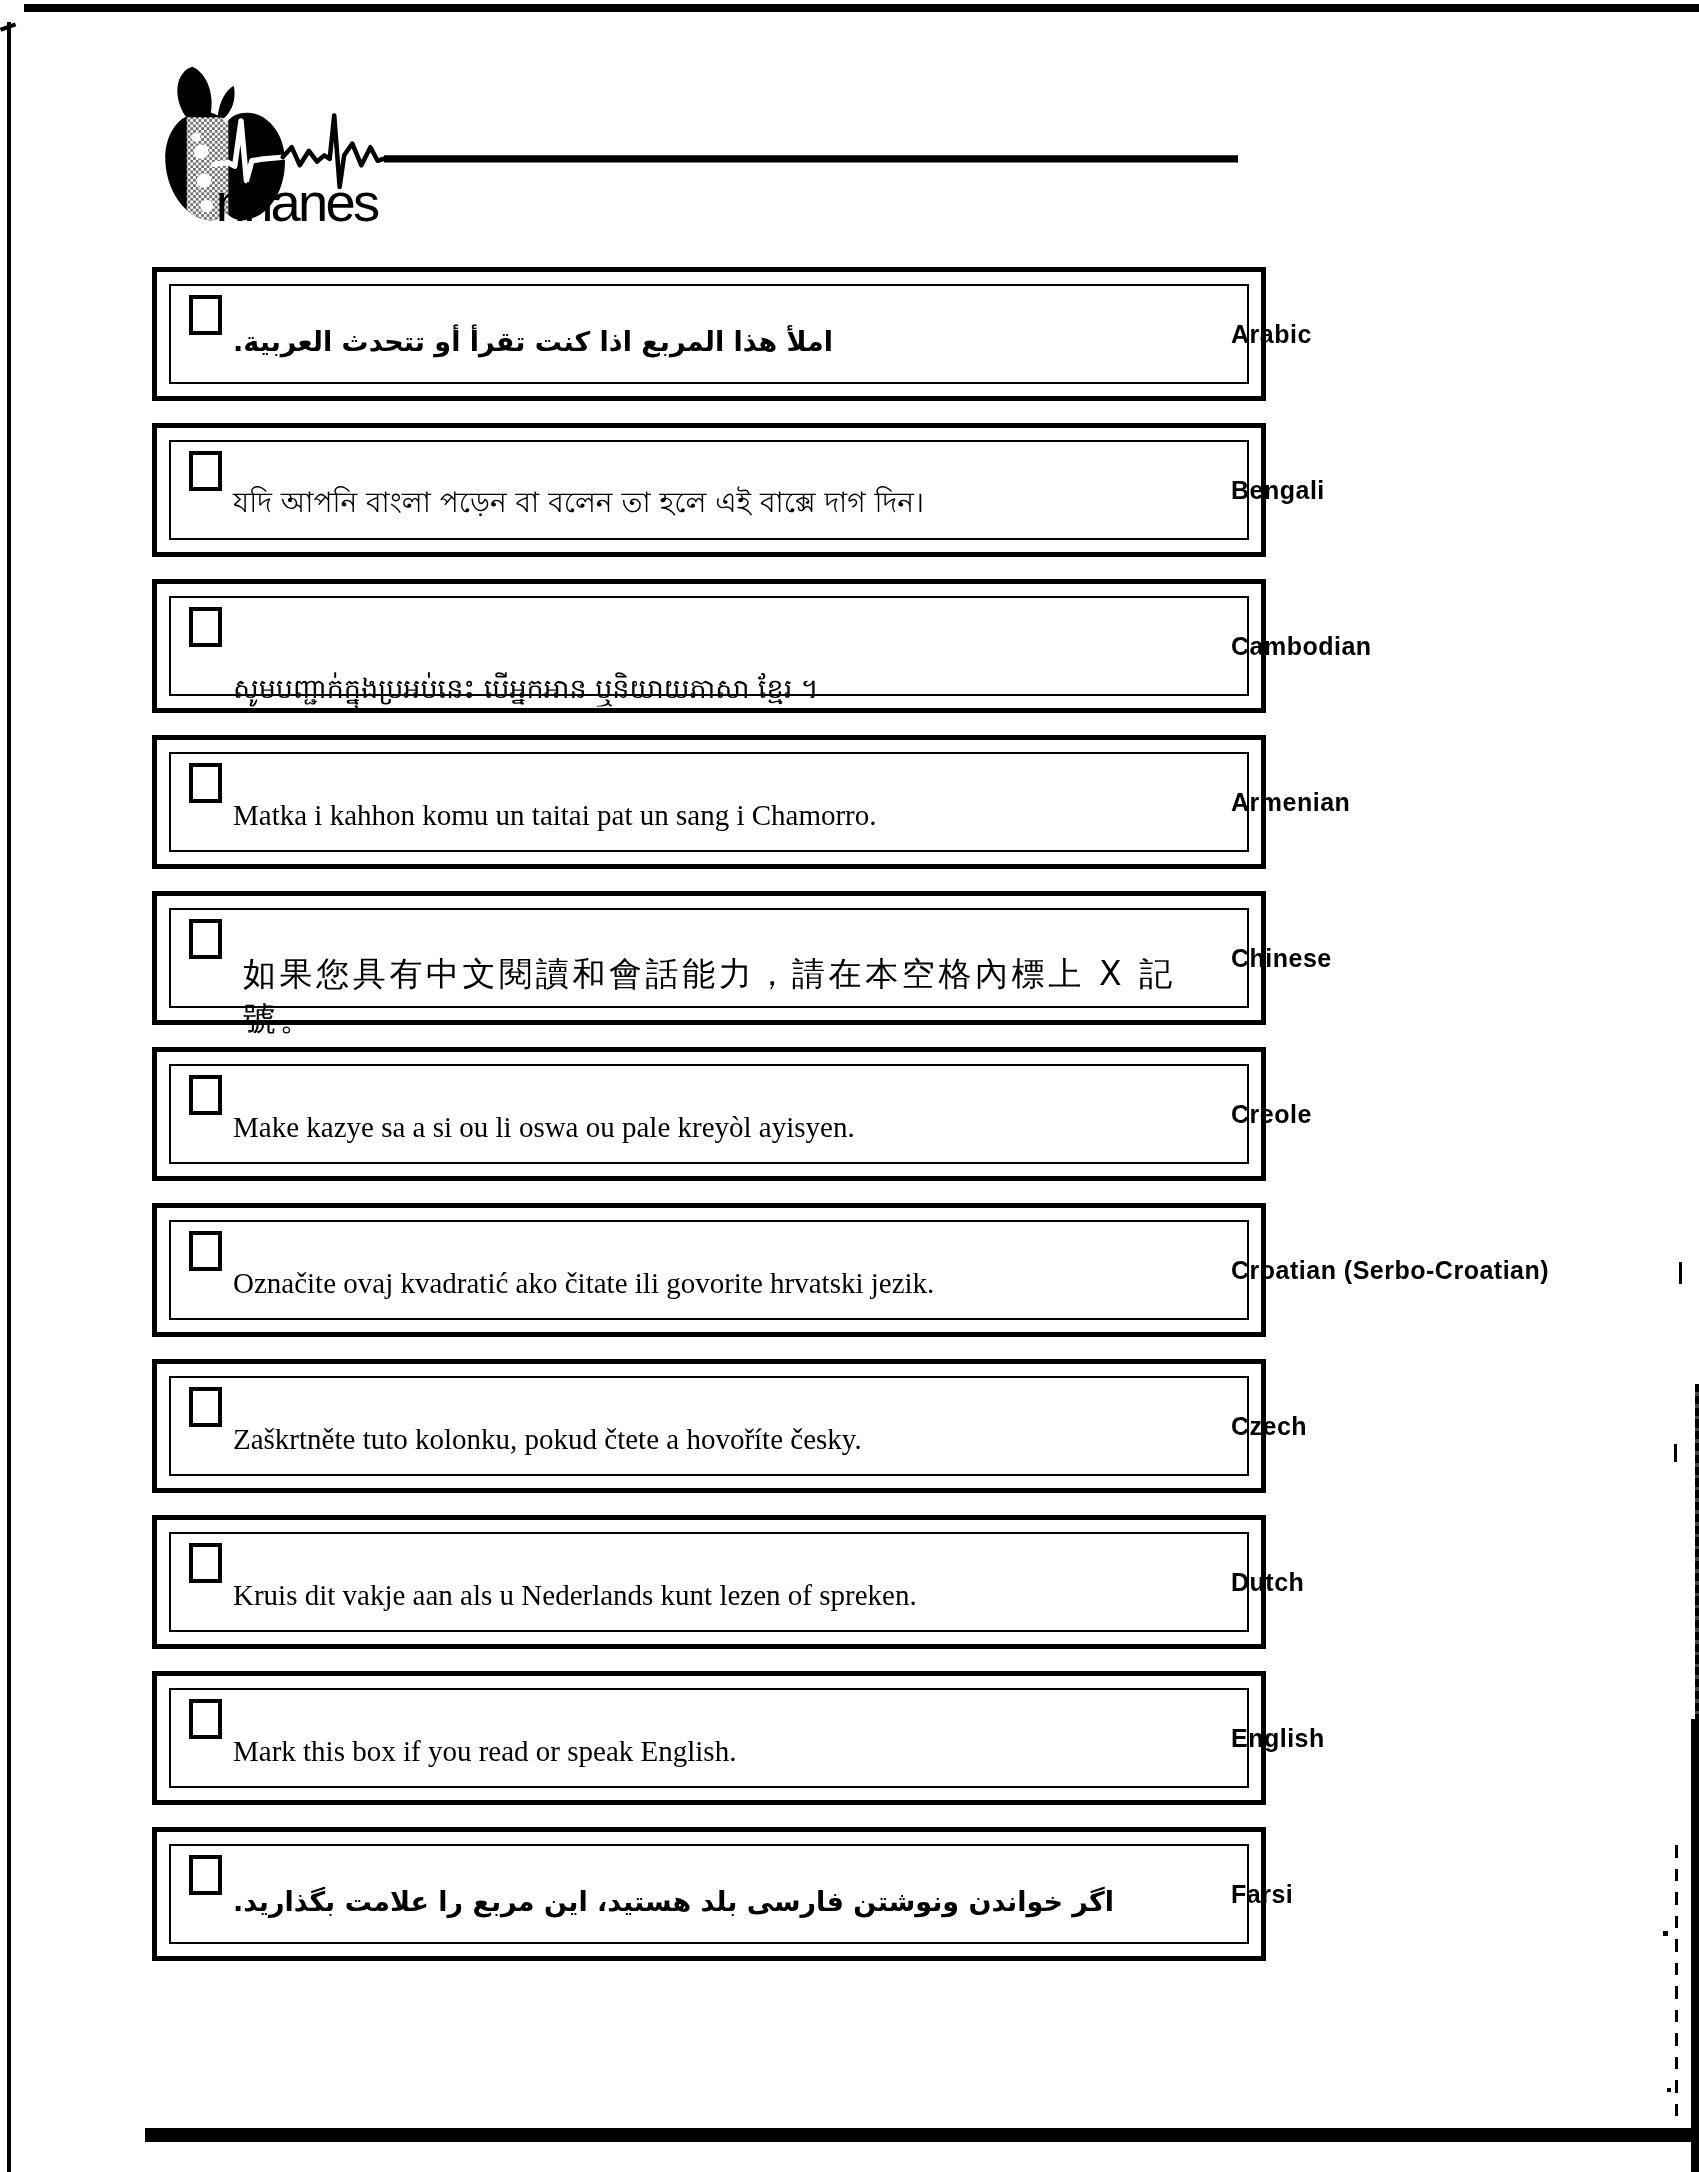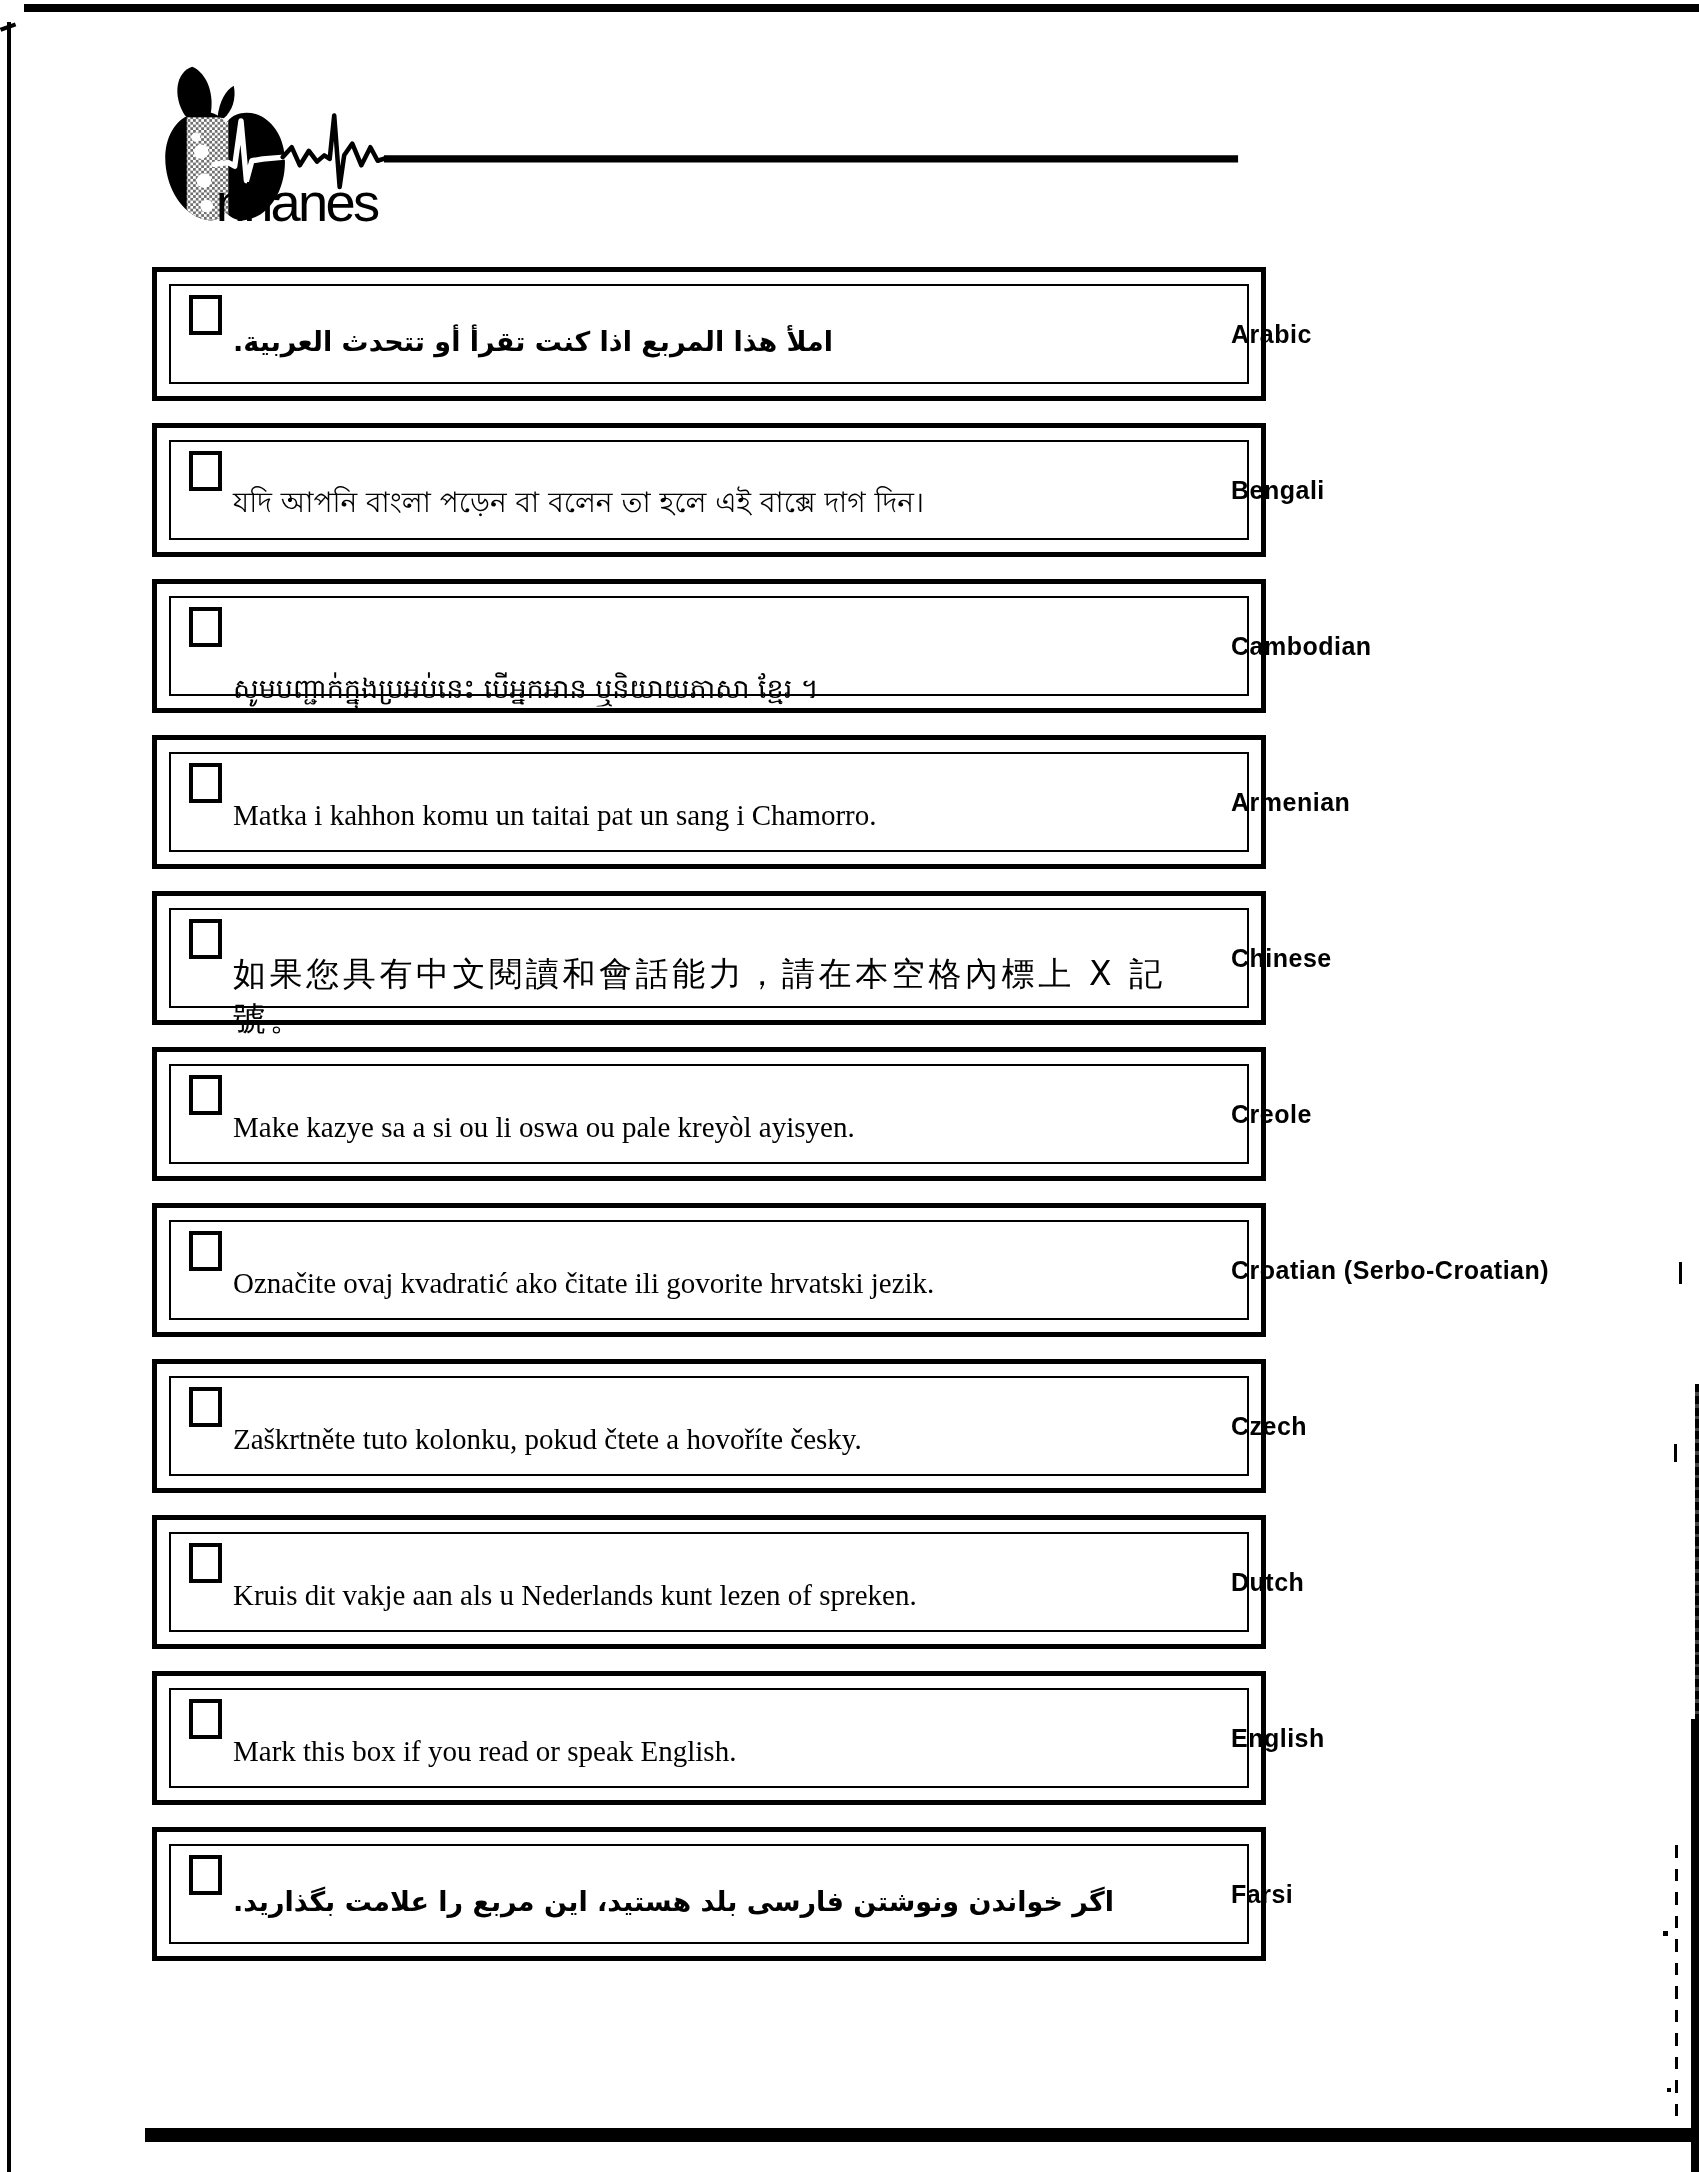--- a/index.html
+++ b/index.html
@@ -56,21 +56,21 @@
     font-weight:bold; font-size:25px; letter-spacing:0.5px;
     white-space:nowrap;
   }
 
   
   .script-latin    { font-family:Liberation Serif, serif; }
   .script-arabic   { font-family:"DejaVu Sans",sans-serif; font-weight:bold; font-size:27px; top:38px; }
   .script-armenian { font-family:"DejaVu Sans",sans-serif; font-size:26px; top:25px; line-height:1.5; white-space:pre-line; }
   .script-bengali  { font-family:"DejaVu Sans",sans-serif; font-size:28px; }
   .script-khmer    { font-family:"DejaVu Sans",sans-serif; font-size:27px; top:47px;margin-top:26px; }
-  .script-chinese  { font-family:"DejaVu Sans",sans-serif; font-size:33px; letter-spacing:3.6px; }
+  .script-chinese  { font-family:"DejaVu Sans",sans-serif; font-size:33px; letter-spacing:3.6px;margin-left:10px; }
 
   
   .bottom-rule { position:absolute; left:145px; top:2128px; width:1555px; height:13.6px; background:#000; }
 
   
   .artifact { position:absolute; background:#000; }
   .art-strip-soft { left:1695px; top:1384px; width:3.6px; height:344px; background:repeating-linear-gradient(#000 0 8.1px, #444 8.1px 11.8px); }
   .art-strip-hard { left:1691px; top:1719px; width:9px; height:454px; }
   .art-dashline   { left:1675px; top:1845px; width:2.7px; height:271px; background:repeating-linear-gradient(#000 0 12.7px, transparent 12.7px 23.5px); }
   .art-tick1 { left:1679px; top:1262px; width:2.7px; height:22px; }

